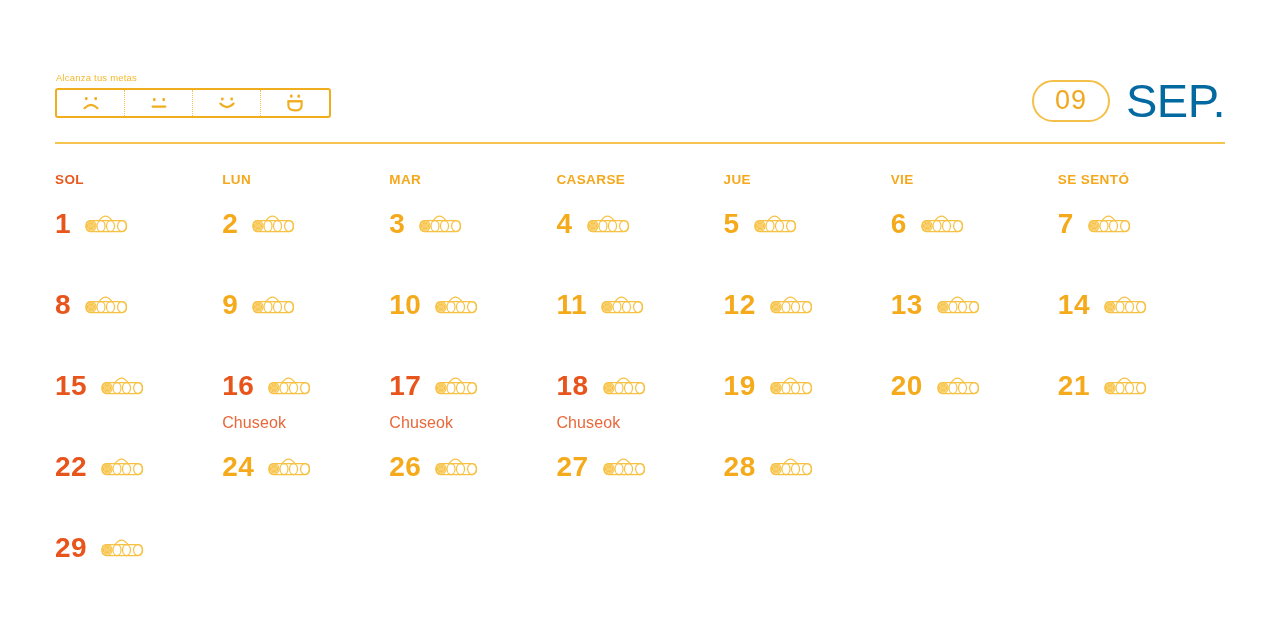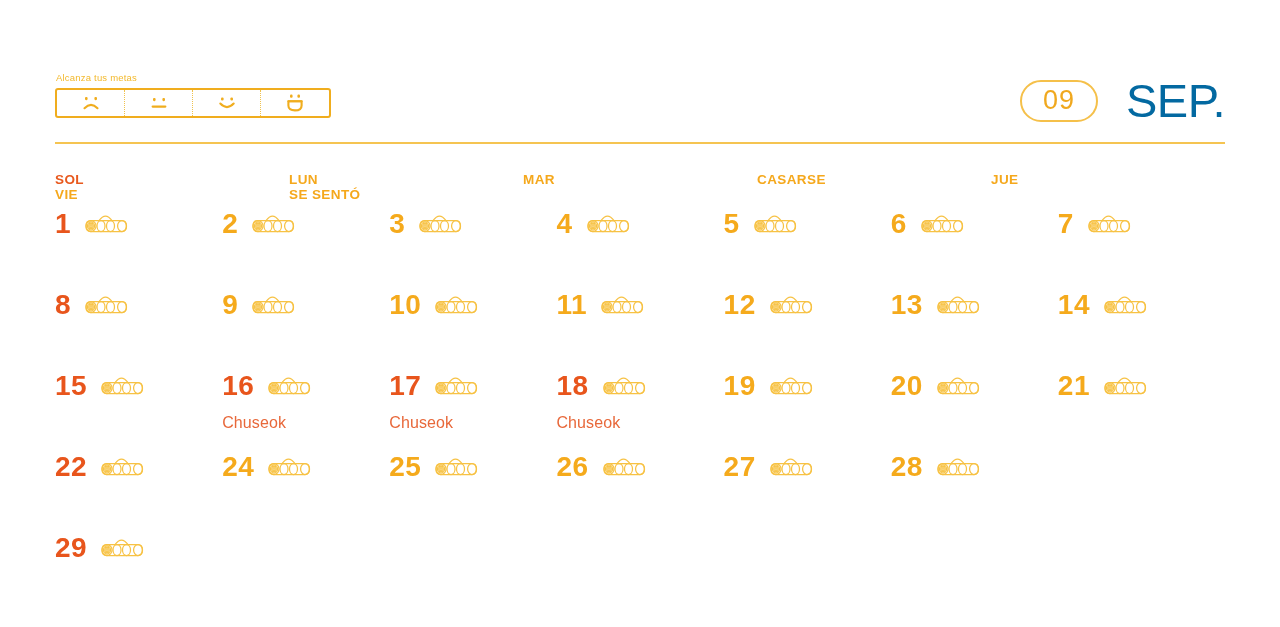--- a/index.html
+++ b/index.html
@@ -62,21 +62,21 @@
     justify-content: center;
     border-right: 1.4px dotted #f0c24e;
     box-sizing: border-box;
   }
   .mood-cell:last-child { border-right: none; }
   .mood-cell svg { display: block; }
 
   .month-block {
     display: flex;
     align-items: center;
-    gap: 28px;
+    gap: 16px;
     margin-top: 5px;
   }
   .month-num-pill {
     width: 78px;
     height: 42px;
     border: 2px solid #f5c04a;
     border-radius: 21px;
     display: flex;
     align-items: center;
     justify-content: center;
@@ -106,21 +106,21 @@
     background: #f5c451;
   }
 
   
   .weekdays {
     position: absolute;
     left: 55px;
     top: 162px;
     width: 1170px;
     display: grid;
-    grid-template-columns: repeat(5, 1fr);
+    grid-template-columns: repeat(7, 1fr);
   }
   .weekday {
     font-size: 13.5px;
     font-weight: bold;
     letter-spacing: 0.4px;
     color: #f5a81c;
   }
   .weekday.holiday { color: #e8591e; }
 
   .weeks {
@@ -643,38 +643,20 @@
                 <ellipse cx="11" cy="17" rx="5" ry="5.5"></ellipse>
                 <ellipse cx="11" cy="17" rx="3.5" ry="4.1"></ellipse>
                 <ellipse cx="11" cy="17" rx="2.2" ry="2.8"></ellipse>
                 <ellipse cx="11" cy="17" rx="1" ry="1.5"></ellipse>
               </g>
             </svg>
           </div>
         </div>
         <div class="day-cell">
           <div class="day-top">
-            <span class="day-num">25</span>
-            <svg class="day-icon" width="52" height="30" viewBox="0 0 52 30">
-              <g fill="none" stroke="#f7c244" stroke-width="1.25">
-                <path d="M19 11.5 Q25.5 2.5 32 11.5"></path>
-                <path d="M10.5 11.5 H42 Q46.5 11.5 46.5 17 Q46.5 22.5 42 22.5 H10.5 Q6 22.5 6 17 Q6 11.5 10.5 11.5 Z"></path>
-                <ellipse cx="42" cy="17" rx="4.4" ry="5.5"></ellipse>
-                <ellipse cx="30.5" cy="17" rx="4" ry="5.5"></ellipse>
-                <ellipse cx="21" cy="17" rx="4" ry="5.5"></ellipse>
-                <ellipse cx="11" cy="17" rx="5" ry="5.5"></ellipse>
-                <ellipse cx="11" cy="17" rx="3.5" ry="4.1"></ellipse>
-                <ellipse cx="11" cy="17" rx="2.2" ry="2.8"></ellipse>
-                <ellipse cx="11" cy="17" rx="1" ry="1.5"></ellipse>
-              </g>
-            </svg>
-          </div>
-        </div>
-        <div class="day-cell">
-          <div class="day-top">
             <span class="day-num">26</span>
             <svg class="day-icon" width="52" height="30" viewBox="0 0 52 30">
               <g fill="none" stroke="#f7c244" stroke-width="1.25">
                 <path d="M19 11.5 Q25.5 2.5 32 11.5"></path>
                 <path d="M10.5 11.5 H42 Q46.5 11.5 46.5 17 Q46.5 22.5 42 22.5 H10.5 Q6 22.5 6 17 Q6 11.5 10.5 11.5 Z"></path>
                 <ellipse cx="42" cy="17" rx="4.4" ry="5.5"></ellipse>
                 <ellipse cx="30.5" cy="17" rx="4" ry="5.5"></ellipse>
                 <ellipse cx="21" cy="17" rx="4" ry="5.5"></ellipse>
                 <ellipse cx="11" cy="17" rx="5" ry="5.5"></ellipse>
                 <ellipse cx="11" cy="17" rx="3.5" ry="4.1"></ellipse>

